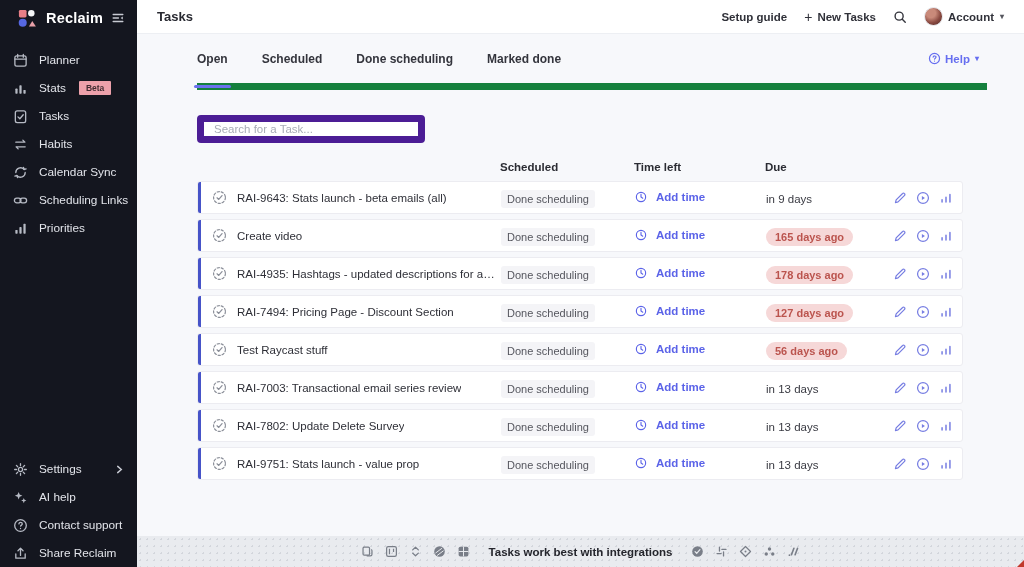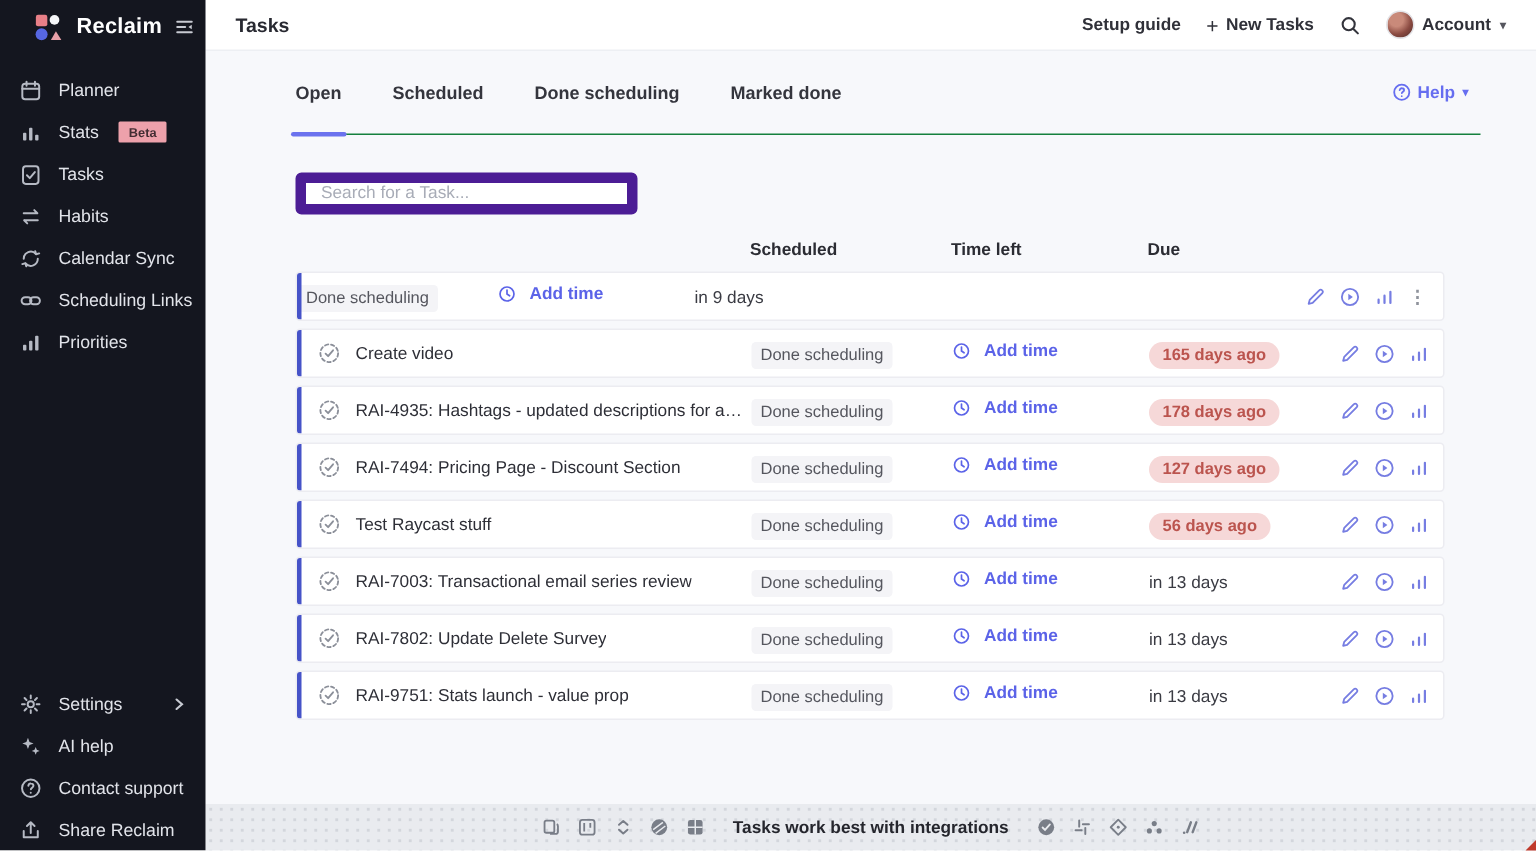--- a/index.html
+++ b/index.html
@@ -11,21 +11,21 @@
     --overdue-bg:#f6d8d8;
     --overdue-text:#bb544e;
   }
   *{box-sizing:border-box;margin:0;padding:0}
   html,body{width:1024px;height:567px;overflow:hidden}
   body{font-family:"Liberation Sans",sans-serif;display:flex;background:#fff;color:#2c2d35}
   svg{display:block}
 
   
   .sidebar{width:137px;flex:0 0 137px;background:var(--sidebar-bg);color:#dfe1e7;position:relative;height:567px}
-  .brand{height:32px;display:flex;align-items:center;gap:8px;padding:0 22px;margin-top:2px}
+  .brand{height:32px;display:flex;align-items:center;gap:8px;padding:0 17px;margin-top:2px}
   .brand-name{font-size:14.5px;font-weight:700;color:#fff;letter-spacing:.2px}
   .collapse{margin-left:auto;color:#c7cad2;cursor:pointer}
   .nav{margin-top:12px}
   .nav-item{height:28px;display:flex;align-items:center;gap:11px;padding:0 13px;font-size:11.8px;color:#e2e4ea;cursor:pointer;white-space:nowrap}
   .nav-item .ic{width:15px;height:15px;color:#b6bac4;flex:0 0 15px}
   .badge-beta{background:#eda1ab;color:#432d33;font-size:8.5px;font-weight:700;padding:2px 7px;border-radius:1px;margin-left:2px}
   .sidebar-bottom{position:absolute;left:0;right:0;bottom:0}
   .nav-item .chev{margin-left:auto;color:#c7cad2}
   .notif-dot{width:5px;height:5px;border-radius:50%;background:#5b6cf0;margin-left:2px;margin-top:-8px}
 
@@ -35,21 +35,21 @@
   .topbar-title{font-size:13px;font-weight:700;color:#282931}
   .topbar-right{margin-left:auto;display:flex;align-items:center;gap:17px;font-size:11.5px;font-weight:600;color:#303139}
   .tb-btn{display:flex;align-items:center;gap:5px;cursor:pointer;white-space:nowrap}
   .plus{font-size:14px;font-weight:400;line-height:1}
   .avatar{width:19px;height:19px;border-radius:50%;background:radial-gradient(circle at 35% 30%,#c98a7a 0 28%,#8a4a41 60%,#4c2b28 100%);border:1px solid #e3e3e7}
   .caret{font-size:8px;color:#55565e;margin-left:1px}
 
   .content{flex:1;padding:0 0 0 60px;position:relative}
   .inner{width:766px}
 
-  .tabs-row{display:flex;align-items:center;height:56px;border-bottom:1px solid #15803d;width:790px}
+  .tabs-row{display:flex;align-items:center;height:56px;border-bottom:7px solid #15803d;width:790px}
   .tab{position:relative;height:56px;display:flex;align-items:center;font-size:12px;font-weight:600;color:#34353d;margin-right:34px;cursor:pointer;white-space:nowrap}
   .tab.active::after{content:"";position:absolute;left:-3px;right:-3px;bottom:-1px;height:3px;border-radius:3px;background:#6b72ee}
   .help-btn{margin-left:auto;display:flex;align-items:center;gap:4px;color:#666ef0;font-size:11.5px;font-weight:600;cursor:pointer;padding-right:8px}
 
   .search-box{margin-top:25px;width:228px;height:28px;background:#fff;border:7px solid #4c1d95;border-radius:4px;display:flex;align-items:center;padding:0 10px}
   .search-box input{border:none;outline:none;width:100%;font-family:inherit;font-size:11.5px;color:#3a3b42;background:transparent}
   .search-box input::placeholder{color:#a8acb7}
 
   .thead{display:flex;margin:18px 0 8px;font-size:11.5px;font-weight:700;color:#2b2c33}
   .thead .sp{flex:0 0 303px}
@@ -261,20 +261,29 @@
       <div class="thead">
         <span class="sp"></span>
         <span class="col-sched">Scheduled</span>
         <span class="col-time">Time left</span>
         <span class="col-due">Due</span>
       </div>
 
       <div class="rows" id="rows">
   <div class="row">
     <span class="row-accent"></span>
+    <span class="row-left">
+      <span class="check-ic">
+        <svg width="15" height="15" viewBox="0 0 16 16" fill="none" stroke="currentColor" stroke-width="1.3" stroke-linecap="round" stroke-linejoin="round">
+                  <circle cx="8" cy="8" r="6.3" stroke-dasharray="2.4 2"></circle>
+                  <path d="M5.4 8.3l1.8 1.8 3.5-4.2"></path>
+                </svg>
+      </span>
+      <span class="row-title">RAI-9643: Stats launch - beta emails (all)</span>
+    </span>
     <span class="col-sched"><span class="sched-pill">Done scheduling</span></span>
     <span class="col-time">
       <span class="add-time">
         <svg width="12" height="12" viewBox="0 0 16 16" fill="none" stroke="currentColor" stroke-width="1.5" stroke-linecap="round">
                   <circle cx="8" cy="8" r="6.2"></circle>
                   <path d="M8 4.5V8l2.3 1.6"></path>
                 </svg>
         <span class="add-time-label">Add time</span>
       </span>
     </span>

